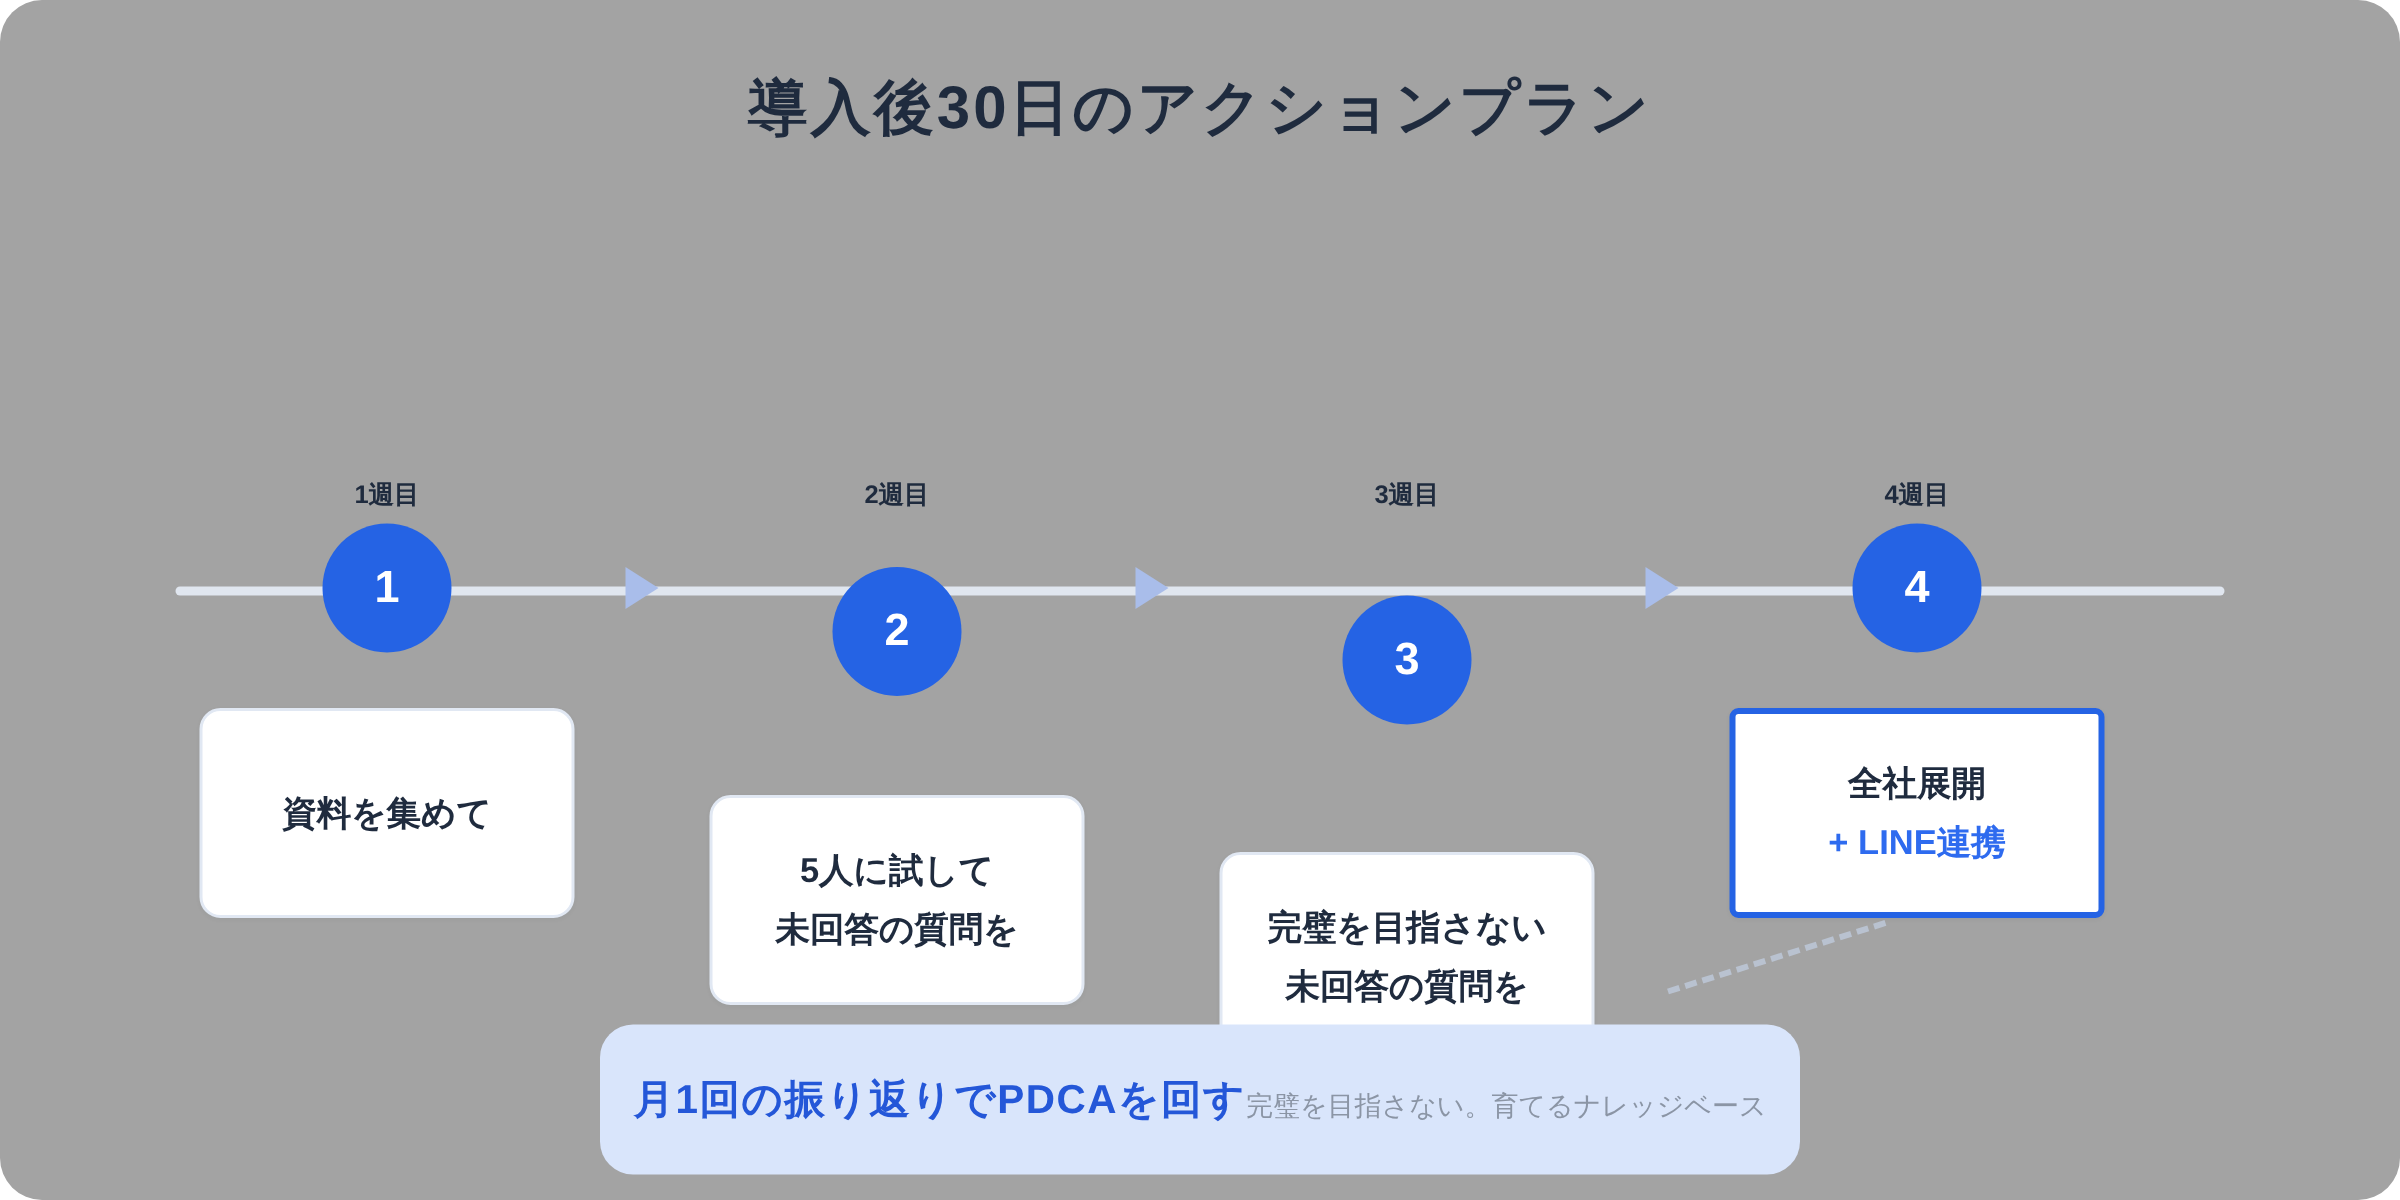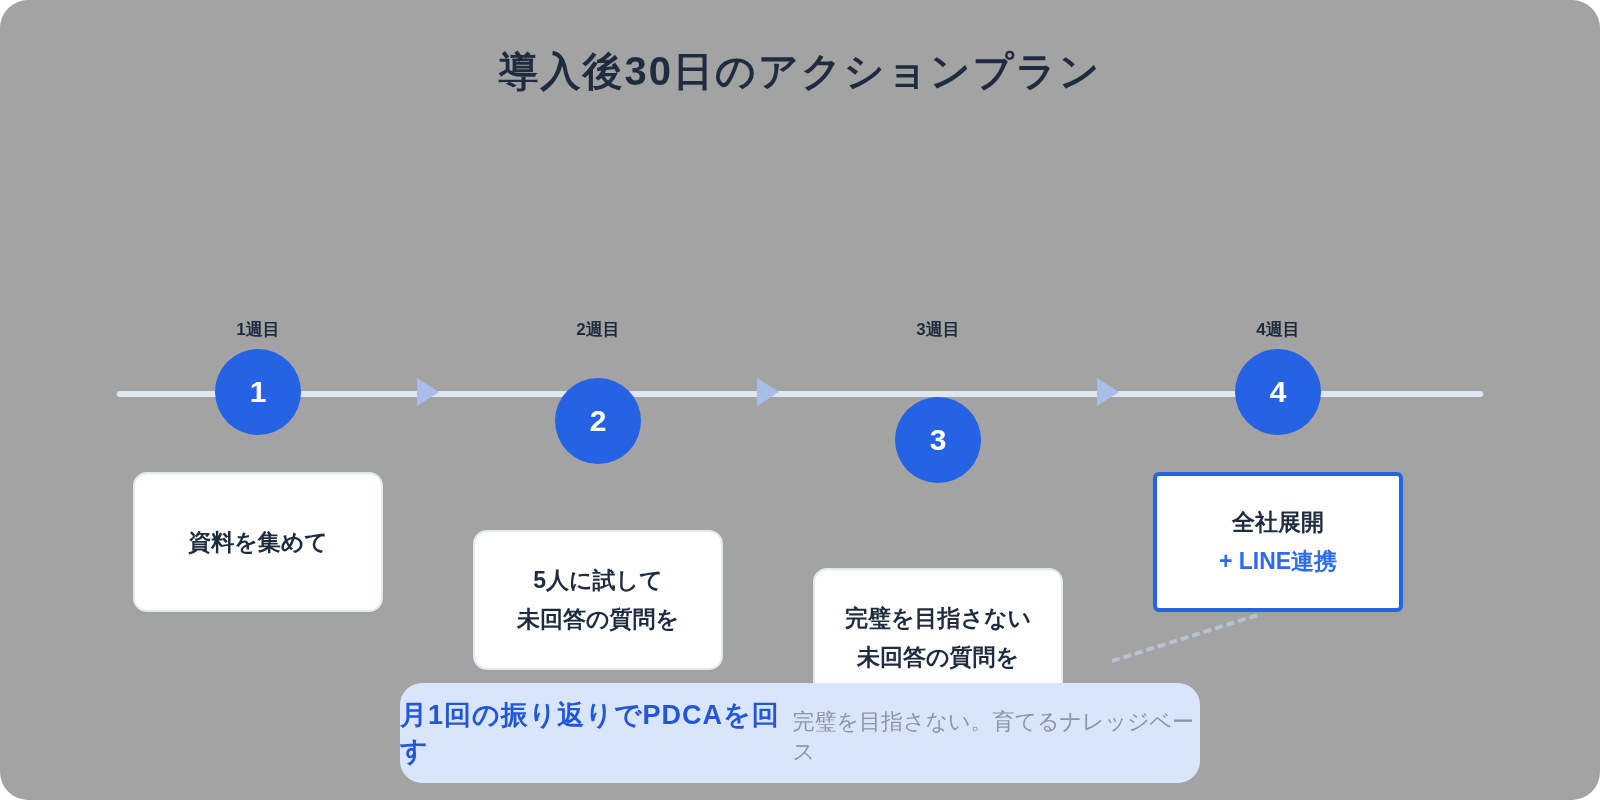--- a/index.html
+++ b/index.html
@@ -128,21 +128,21 @@
     justify-content:center;
   }
   .callout-title{
     font-size:27px;
     font-weight:800;
     color:#2457d8;
     letter-spacing:1px;
   }
   .callout-subtitle{
     margin-top:8px;
-    font-size:22px;
+    font-size:18px;
     color:#8b95a5;
   }
 </style>
 </head>
 <body>
 
 <div class="canvas">
 
   <div class="page-title">導入後30日のアクションプラン</div>
 

